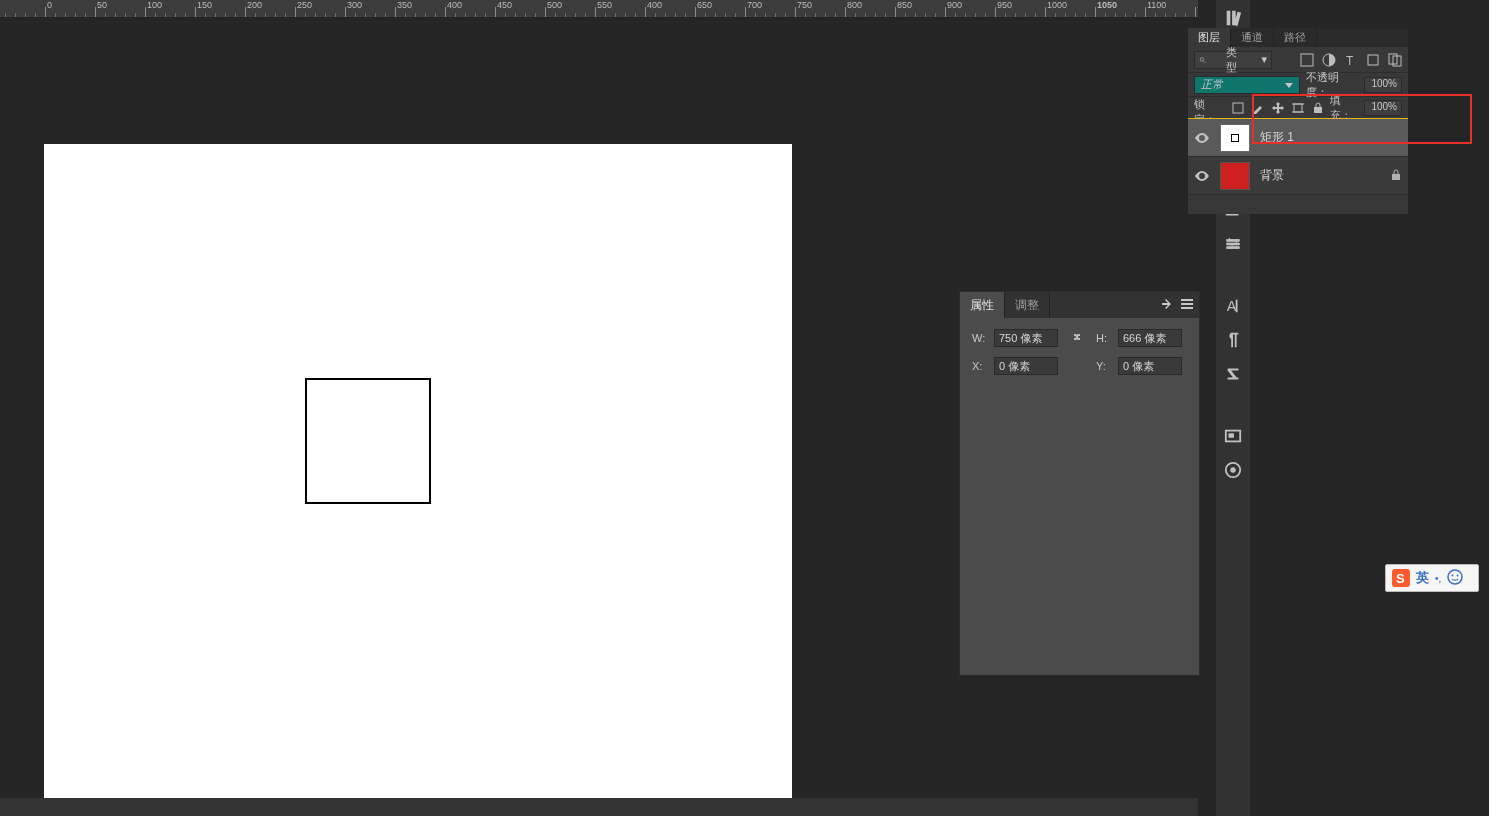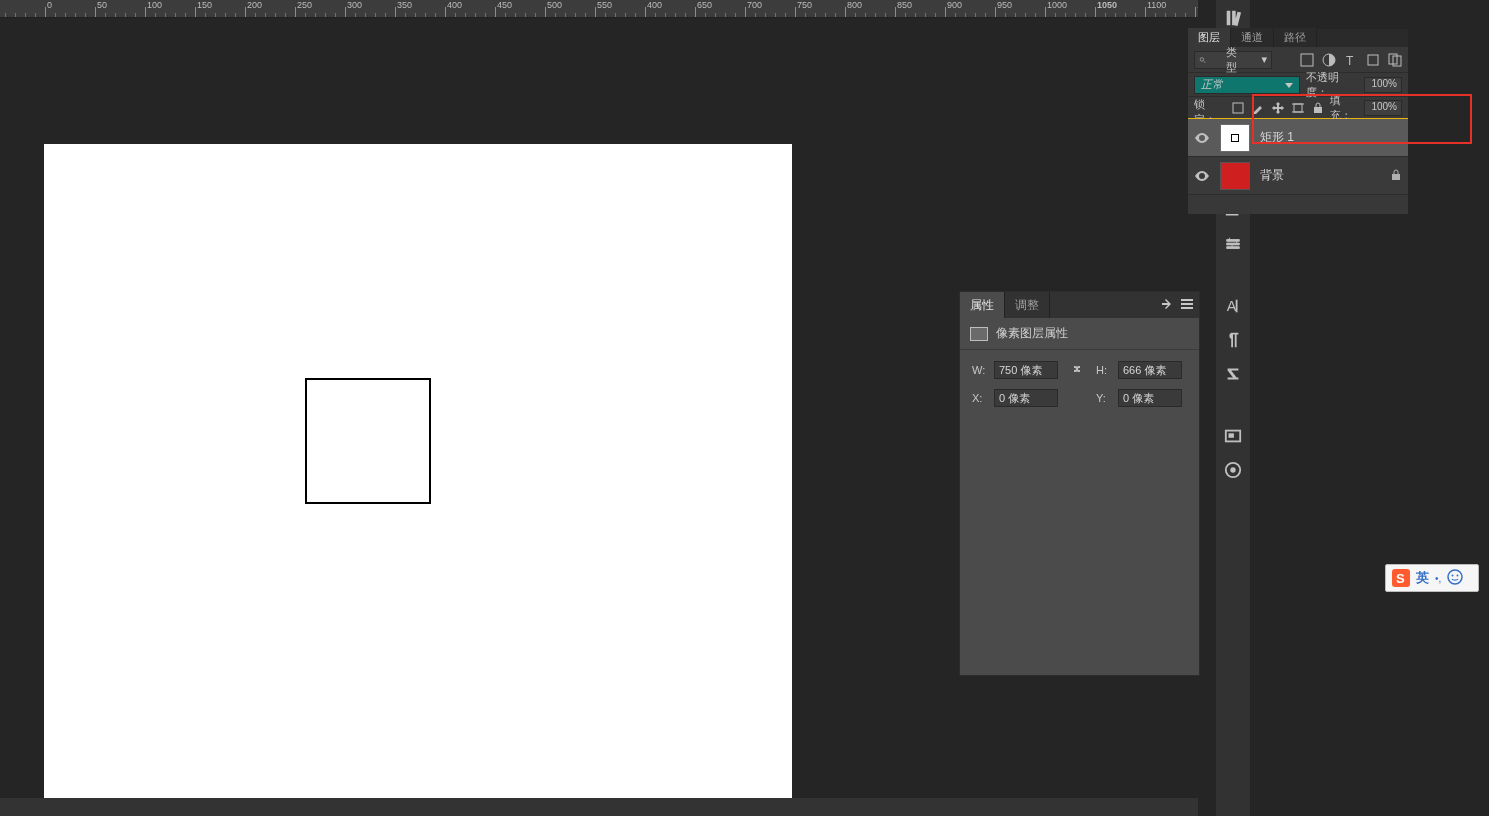--- a/index.html
+++ b/index.html
@@ -414,24 +414,20 @@
             <path fill="currentColor" d="M1 5h6L4 2l1-1 5 5-5 5-1-1 3-3H1z"></path>
           </svg>
       </span>
       <span>
         <svg viewBox="0 0 12 12">
             <path fill="currentColor" d="M0 1h12v2H0zM0 5h12v2H0zM0 9h12v2H0z"></path>
           </svg>
       </span>
     </div>
   </div>
-  <div class="props-subtitle">
-    <span class="pic"></span>
-    <span>像素图层属性</span>
-  </div>
   <div class="props-grid">
     <span class="plabel">W:</span>
     <input class="pval" value="750 像素" style="">
     <span class="link">
       <svg viewBox="0 0 14 14">
           <path fill="currentColor" d="M5 3a3 3 0 010 6H4v-2h1a1 1 0 000-2H4V3h1zm4 0h1v2H9a1 1 0 000 2h1v2H9a3 3 0 010-6z"></path>
         </svg>
     </span>
     <span class="plabel">H:</span>
     <input class="pval" value="666 像素" style="">

